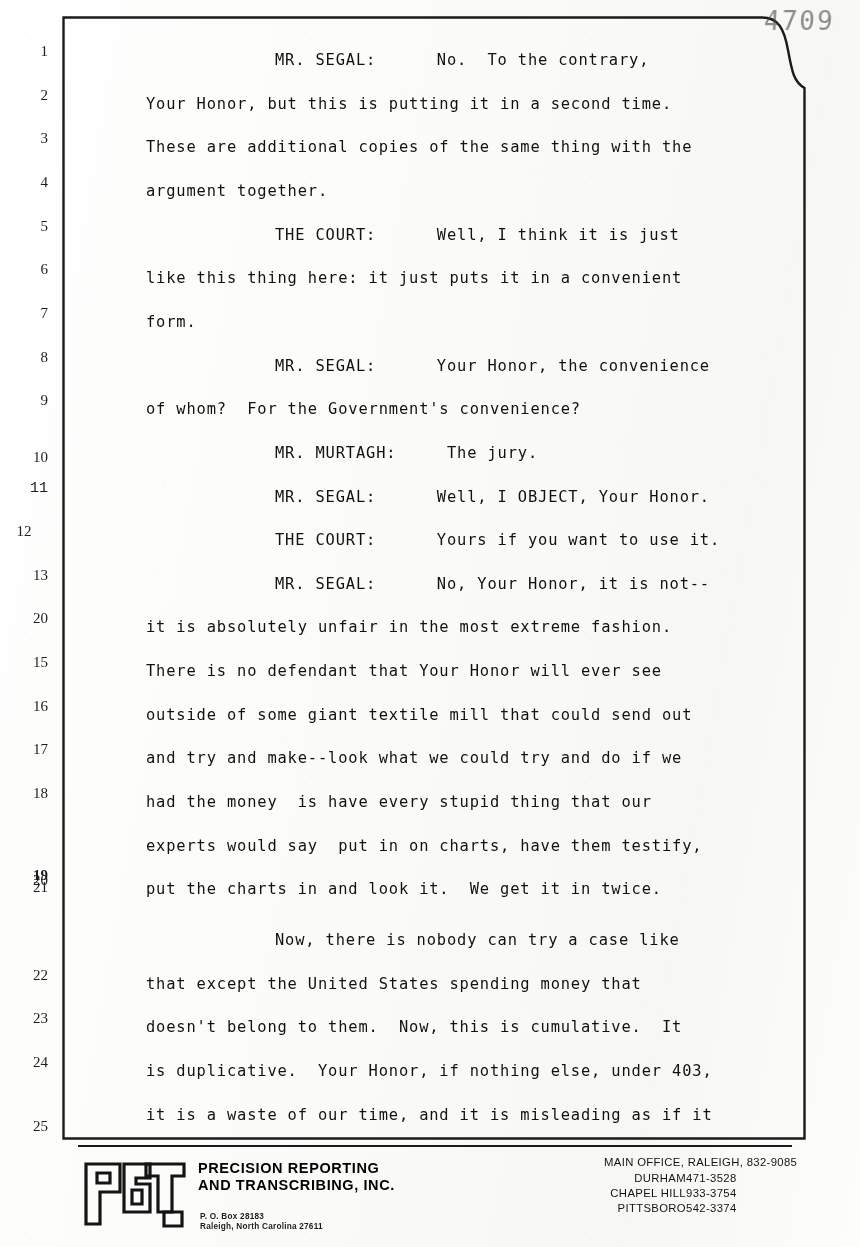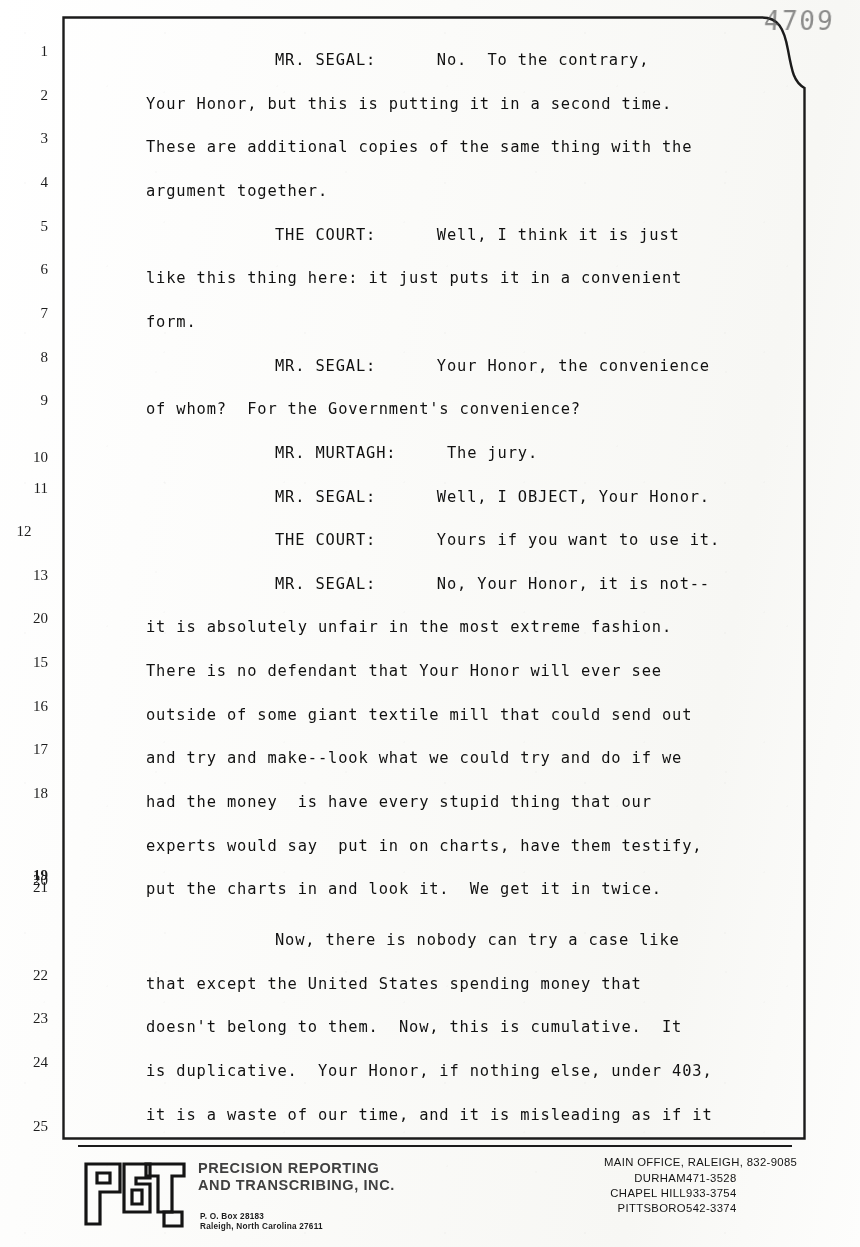--- a/index.html
+++ b/index.html
@@ -135,21 +135,21 @@
   #logo-mark svg { display: block; width: 100%; height: 100%; }
 
   #company-name {
     position: absolute;
     left: 118px;
     top: 6px;
     font-family: "Liberation Sans", "DejaVu Sans", sans-serif;
     font-size: 14.5px;
     font-weight: bold;
     letter-spacing: 0.6px;
-    color: #404040;
+    color: #000000;
     line-height: 17px;
     white-space: pre-line;
   }
 
   #company-address {
     position: absolute;
     left: 120px;
     top: 58px;
     font-family: "Liberation Sans", "DejaVu Sans", sans-serif;
     font-size: 8.2px;
@@ -205,21 +205,21 @@
       <div class="line-number" style="top: 4px;">1</div>
       <div class="line-number" style="top: 47.65px;">2</div>
       <div class="line-number" style="top: 91.3px;">3</div>
       <div class="line-number" style="top: 134.95px;">4</div>
       <div class="line-number" style="top: 178.6px;">5</div>
       <div class="line-number" style="top: 222.25px;">6</div>
       <div class="line-number" style="top: 265.9px;">7</div>
       <div class="line-number" style="top: 309.55px;">8</div>
       <div class="line-number" style="top: 353.2px;">9</div>
       <div class="line-number" style="top: 396.85px; margin-top: 13px;">10</div>
-      <div class="line-number" style="top: 440.5px;">11</div>
+      <div class="line-number" style="top: 440.5px; font-family: Liberation Mono, monospace;">11</div>
       <div class="line-number" style="top: 484.15px; text-align: center;">12</div>
       <div class="line-number" style="top: 527.8px;">13</div>
       <div class="line-number" style="top: 571.45px;">20</div>
       <div class="line-number" style="top: 615.1px;">15</div>
       <div class="line-number" style="top: 658.75px;">16</div>
       <div class="line-number" style="top: 702.4px;">17</div>
       <div class="line-number" style="top: 746.05px;">18</div>
       <div class="line-number" style="top: 828px; font-weight: bold;">19</div>
       <div class="line-number" style="top: 833.35px;">20</div>
       <div class="line-number" style="top: 840px;">21</div>

